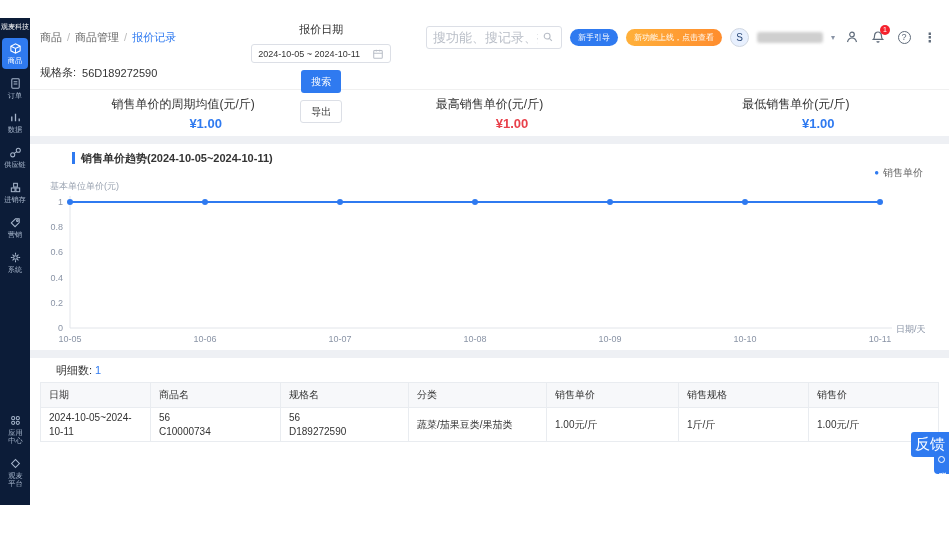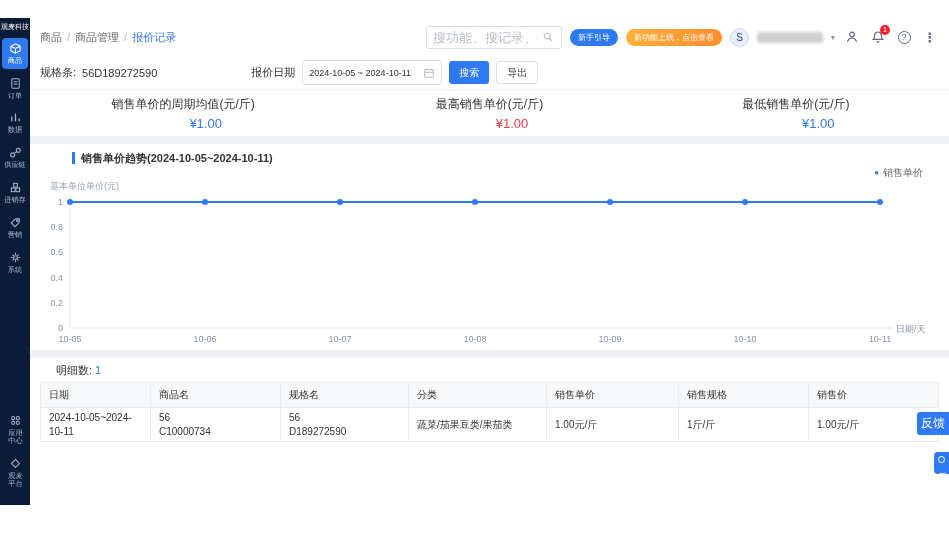--- a/index.html
+++ b/index.html
@@ -50,35 +50,35 @@
   .hicon.sm { width:13px; height:13px; color:inherit; }
   .badge { position:absolute; top:-3px; right:-3px; background:#f5222d; color:#fff;
     border-radius:7px; font-size:7px; min-width:10px; height:10px; line-height:10px;
     text-align:center; padding:0 1px; }
   .help-circle { width:13px; height:13px; border:1px solid #5f6b7a; border-radius:50%;
     font-size:9px; line-height:11px; text-align:center; }
   .more { font-size:13px; font-weight:bold; }
 
   .filterbar { display:flex; align-items:center; height:34px; padding:0 10px; gap:6px;
     border-bottom:1px solid #f0f0f0; }
-  .date-group { margin-left:88px; display:flex; align-items:center; gap:7px; }
+  .date-group { margin-left:88px; display:flex; align-items:center; gap:7px;flex-direction:column; }
   .date-input { display:flex; align-items:center; justify-content:space-between;
-    border:1px solid #dcdfe6; border-radius:3px; height:25px; width:140px;
+    border:1px solid #dcdfe6; border-radius:3px; height:19px; width:140px;
     padding:0 6px; font-size:9px; color:#333; cursor:pointer; }
   .btn-primary { background:var(--accent,#2f7af0); color:#fff; border:none;
     border-radius:3px; height:23px; padding:0 10px; font-size:10px; cursor:pointer;
     font-family:inherit; }
   .btn-plain { background:#fff; color:#333; border:1px solid #dcdfe6;
     border-radius:3px; height:23px; padding:0 10px; font-size:10px; cursor:pointer;
     font-family:inherit; }
 
   .stats { display:flex; align-items:center; height:46px; }
   .stat { flex:1; text-align:center; }
   .stat-label { font-size:12px; color:#333; }
-  .stat-value { font-size:13px; font-weight:normal; margin-top:3px;margin-left:45px; }
+  .stat-value { font-size:13px; font-weight:bold; margin-top:3px;margin-left:45px; }
   .stat-value.blue { color:var(--accent,#2f7af0); }
   .stat-value.red { color:var(--danger,#e8414b); }
 
   .band { height:8px; background:#eef0f4; }
 
   .chart-sec { padding:6px 10px 0; }
   .sec-title { display:flex; align-items:center; gap:6px; font-size:11px;
     font-weight:bold; color:#333; height:16px;padding-left:32px; }
   .sec-bar { width:3px; height:12px; background:var(--accent,#2f7af0); }
   .legend { display:flex; justify-content:flex-end; align-items:center; gap:4px;
@@ -91,22 +91,22 @@
   .detail-row { display:flex; align-items:center; gap:3px; padding:6px 26px; height:24px; }
   .detail-count { color:var(--accent,#2f7af0); }
 
   .table-wrap { padding:0 10px; }
   table { width:100%; border-collapse:collapse; font-size:10px; table-layout:fixed; }
   th { background:#f7f8fa; border:1px solid #e9ecf0; text-align:left;
     padding:5px 8px; font-weight:normal; color:#333; }
   td { border:1px solid #e9ecf0; padding:3px 8px; color:#333;
     white-space:pre-line; line-height:1.35; }
 
-  .feedback-tab { position:absolute; right:0; top:412px; background:var(--accent,#2f7af0);
-    color:#fff; font-size:12px; padding:3px 4px; border-radius:3px 0 0 3px; cursor:pointer; z-index:5; }
+  .feedback-tab { position:absolute; right:0; top:432px; background:var(--accent,#2f7af0);
+    color:#fff; font-size:15px; padding:3px 4px; border-radius:3px 0 0 3px; cursor:pointer; z-index:5; }
   .service-btn { position:absolute; right:0; top:452px; background:var(--accent,#2f7af0);
     color:#fff; width:15px; padding:4px 3px 5px; border-radius:4px 0 0 4px;
     display:flex; flex-direction:column; align-items:center; gap:2px; cursor:pointer; z-index:5; }
   .service-btn .dot { width:7px; height:7px; border:1px solid #fff; border-radius:50%; }
   .service-text { writing-mode:vertical-rl; font-size:8px; letter-spacing:1px; }
 
   svg.ic { display:block; }
 </style>
 </head>
 <body>

